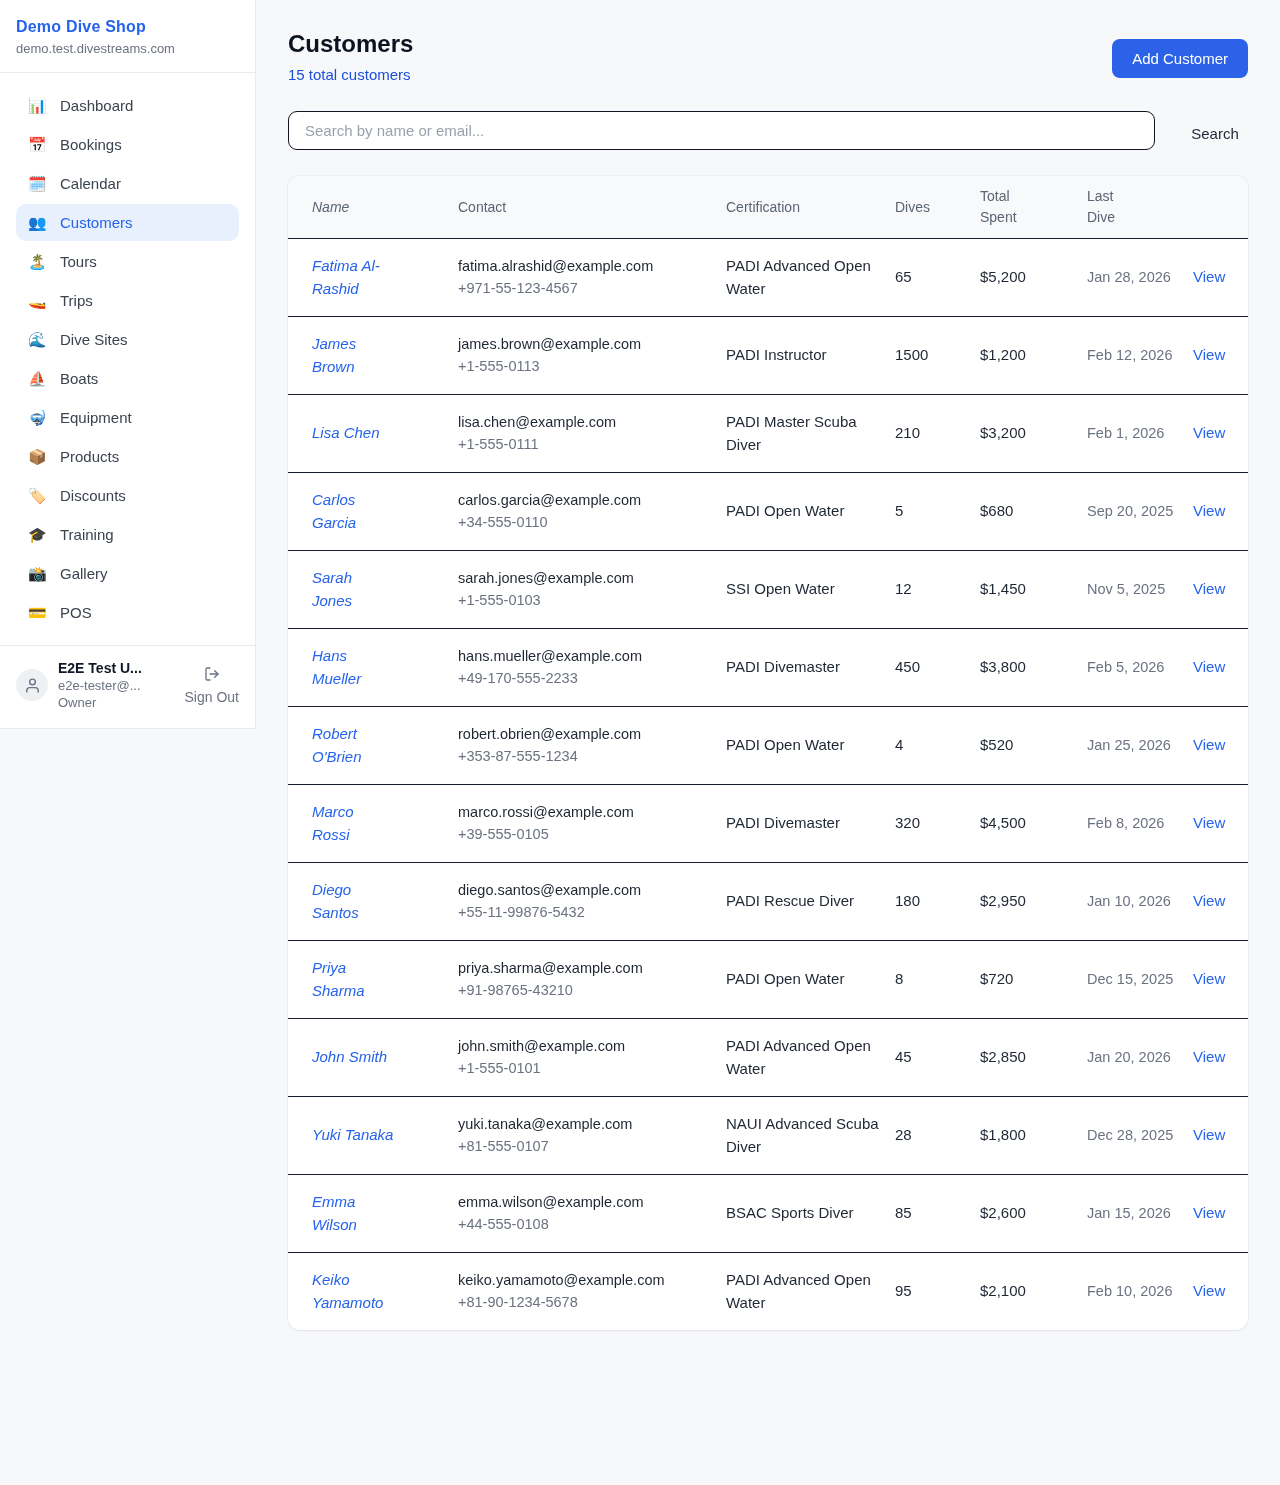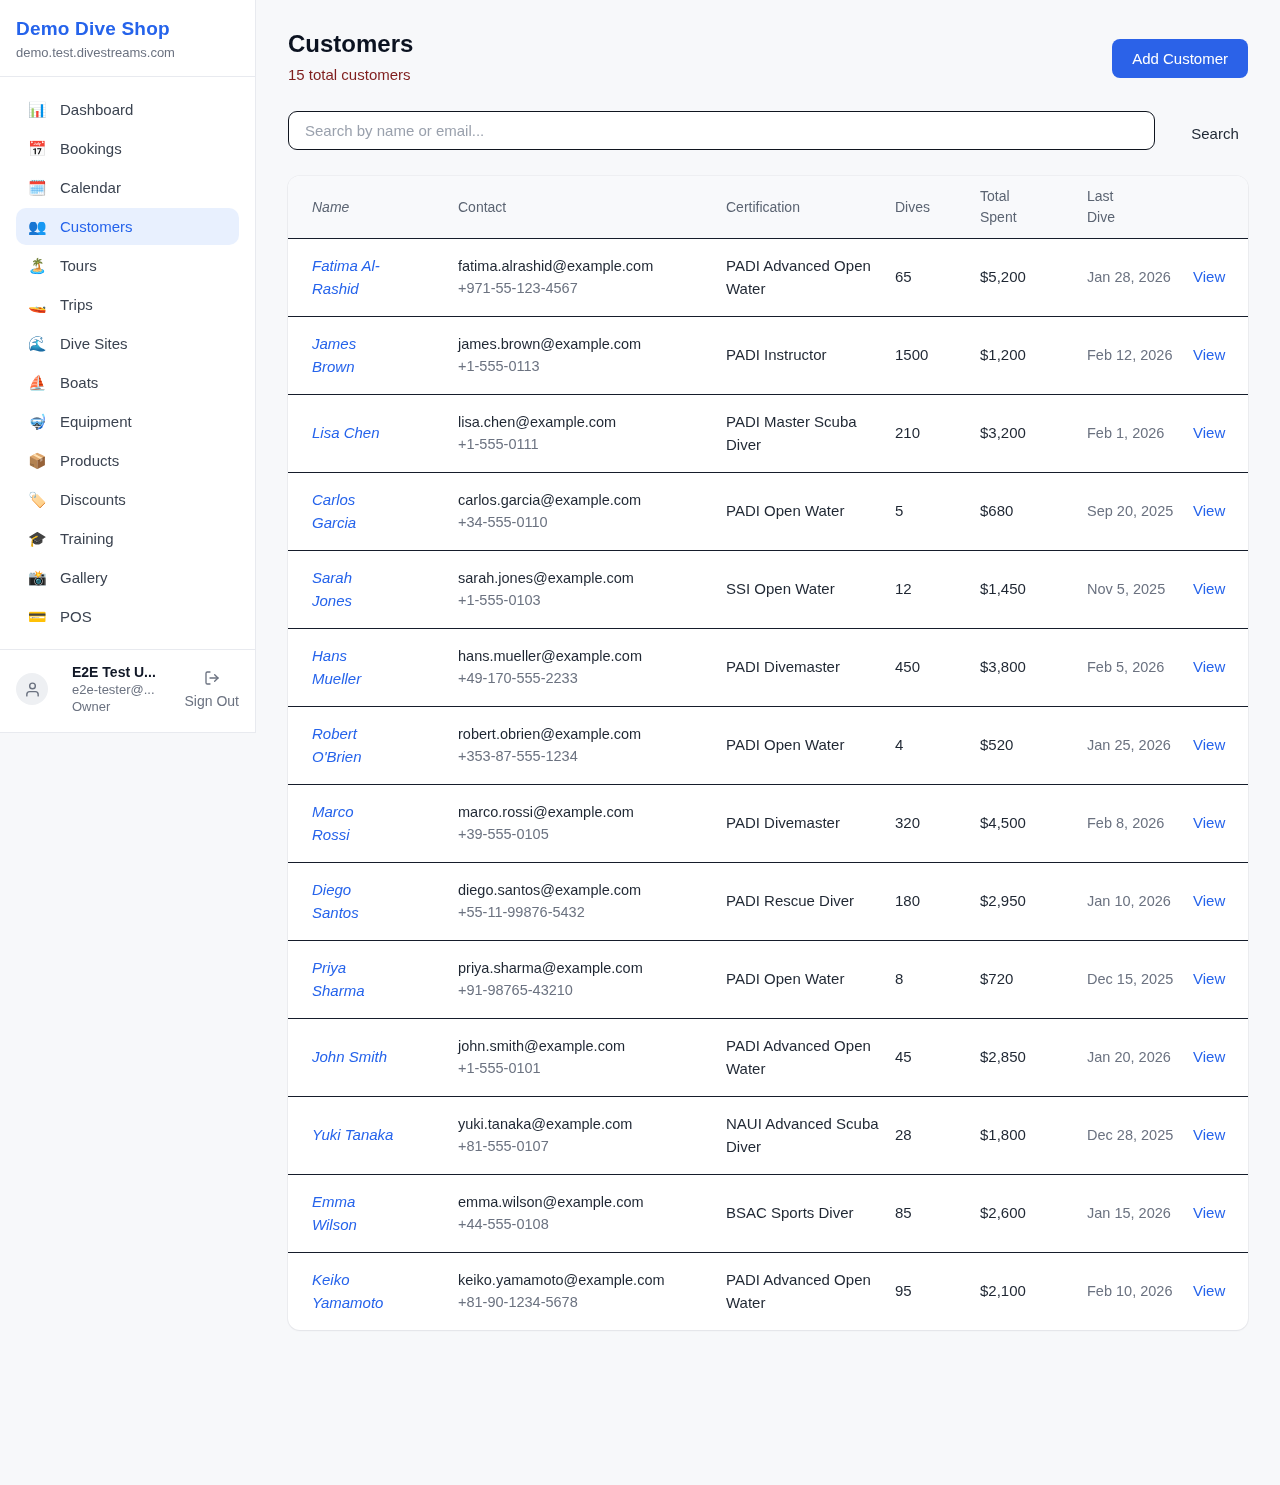--- a/index.html
+++ b/index.html
@@ -14,35 +14,35 @@
   .layout { display:flex; align-items:flex-start; }
 
   
   .sidebar {
     flex:0 0 256px; width:256px;
     background:#ffffff;
     border-right:1px solid #e8eaef;
     border-bottom:1px solid #e8eaef;
   }
   .shop-header { padding:18px 16px 16px 16px; border-bottom:1px solid #e8eaef; }
-  .shop-name { color:#2563eb; font-size:19px; font-weight:700; letter-spacing:.2px; }
+  .shop-name { color:#2563eb; font-size:16px; font-weight:700; letter-spacing:.2px; }
   .shop-domain { color:#6b7280; font-size:13px; margin-top:5px; }
   .nav { padding:12px 12px; }
   .nav-item {
     display:flex; align-items:center; gap:12px;
     padding:10px 12px; margin:2px 4px;
     border-radius:10px; cursor:pointer;
     color:#3b4350; font-size:15px;
   }
   .nav-item .nav-icon { width:20px; text-align:center; font-size:15px; line-height:1; }
   .nav-item.active { background:#e8f0fe; color:#2563eb; font-weight:500; }
   .user-panel {
     border-top:1px solid #e8eaef;
     padding:14px 16px 18px 16px;
-    display:flex; align-items:center; gap:24px;
+    display:flex; align-items:center; gap:10px;
   }
   .avatar {
     width:32px; height:32px; flex:0 0 32px; border-radius:50%;
     background:#eef0f3; display:flex; align-items:center; justify-content:center;
     color:#6b7280;
   }
   .user-meta { flex:1; min-width:0; }
   .user-name { font-size:14px; font-weight:700; color:#111827; white-space:nowrap; }
   .user-email, .user-role { font-size:13px; color:#6b7280; margin-top:2px; white-space:nowrap; }
   .signout-btn {
@@ -50,21 +50,21 @@
     background:none; border:none; cursor:pointer;
     color:#6b7280; font-size:14px; font-family:inherit;
     padding:0;
     flex-direction:column;
   }
 
   
   .main { flex:1; padding:30px 32px 34px 32px; min-width:0; }
   .page-header { display:flex; justify-content:space-between; align-items:flex-start; }
   .page-title { font-size:24px; font-weight:700; color:#0b1220; }
-  .page-subtitle { font-size:15px; color:#7f1d1d; margin-top:8px; }
+  .page-subtitle { font-size:15px; color:#1d4ed8; margin-top:8px; }
   .add-btn {
     background:#2b62e8; color:#ffffff; border:none; cursor:pointer;
     font-family:inherit; font-size:15px; font-weight:500;
     padding:11px 20px; border-radius:8px; margin-top:9px;
   }
   .search-row { display:flex; align-items:flex-end; margin-top:28px; }
   .search-input {
     flex:1; height:39px;
     border:1.5px solid #10151f; border-radius:9px;
     background:#ffffff; padding:0 16px;

